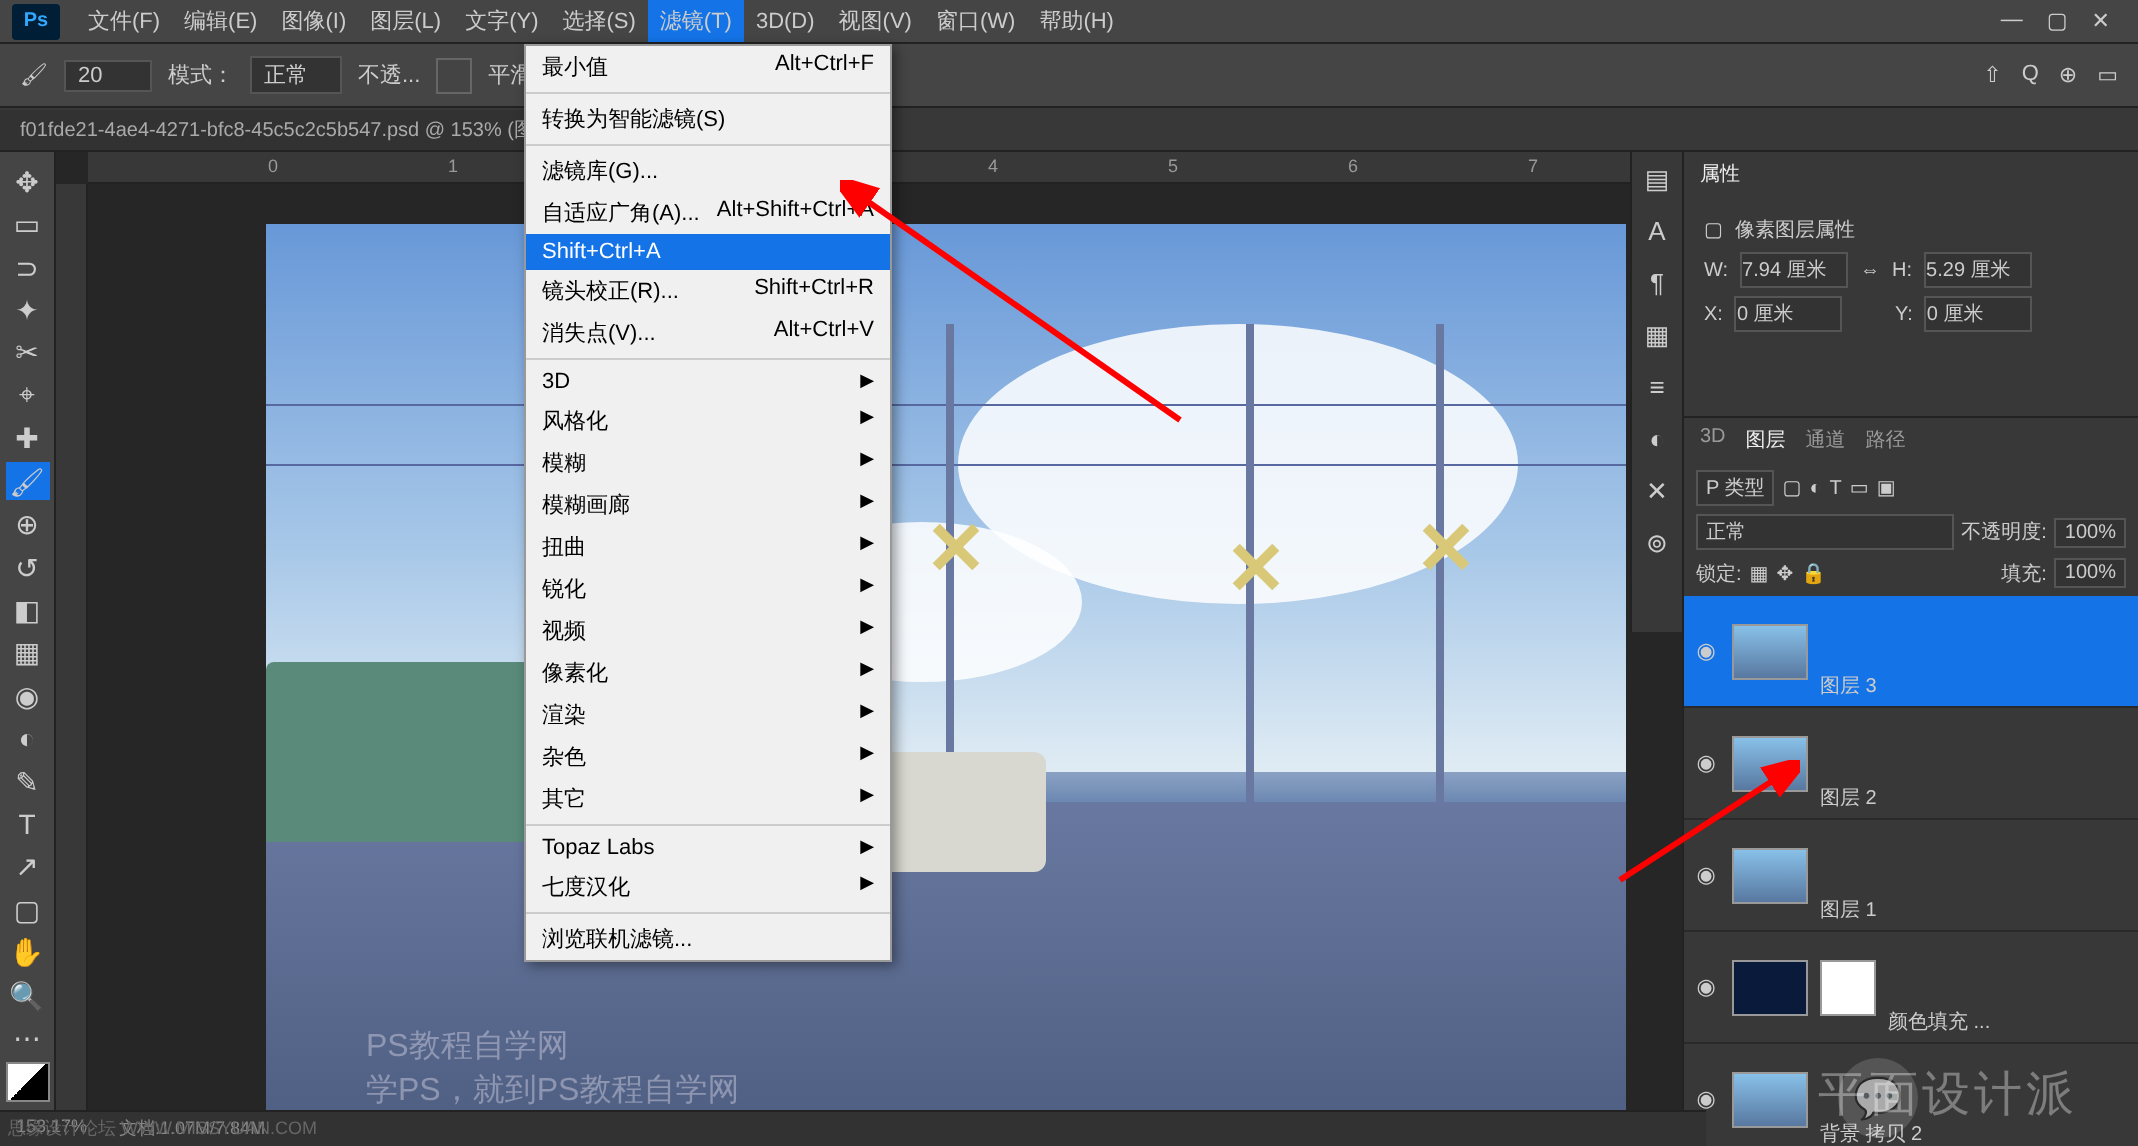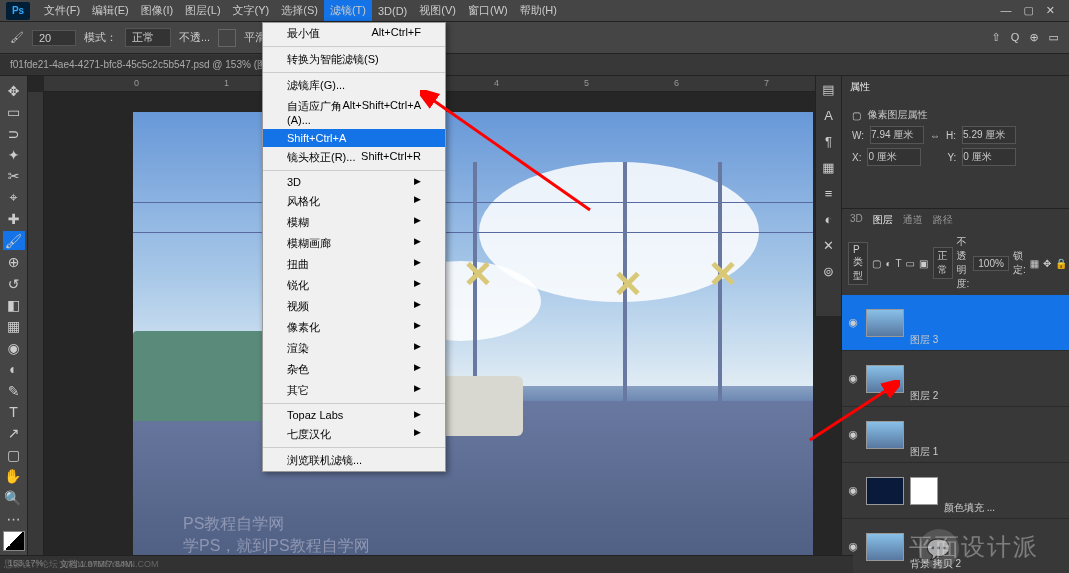--- a/index.html
+++ b/index.html
@@ -32,36 +32,36 @@
 .canvas .train { position: absolute; left: 0; bottom: 38%; width: 200px; height: 90px; background: #5a8a7a; border-radius: 4px 4px 0 0; }
 .canvas .car { position: absolute; left: 250px; bottom: 35%; width: 140px; height: 60px; background: #d8d8d0; border-radius: 6px; }
 .canvas .pole { position: absolute; top: 10%; width: 4px; height: 60%; background: #6878a0; }
 .canvas .x-sign { position: absolute; width: 24px; height: 24px; }
 .canvas .x-sign::before, .canvas .x-sign::after { content:''; position:absolute; width:28px; height:5px; background:#d8c878; left:-2px; top:10px; }
 .canvas .x-sign::before { transform: rotate(45deg); }
 .canvas .x-sign::after { transform: rotate(-45deg); }
 .canvas .wire { position: absolute; top: 18%; left: 0; right: 0; height: 1px; background: #5868a0; }
 .canvas .watermark { position: absolute; bottom: 30px; left: 50px; color: rgba(200,200,220,0.5); font-size: 16px; line-height: 1.4; }
 .dropdown-menu { position: absolute; top: 22px; left: 262px; width: 184px; background: #f0f0f0; border: 1px solid #999; box-shadow: 2px 2px 6px rgba(0,0,0,0.4); z-index: 100; color: #000; font-size: 11px; }
-.dropdown-menu .dm-item { padding: 3px 24px; display: flex; justify-content: space-between; cursor: pointer; position: relative; }
+.dropdown-menu .dm-item { padding: 3px 8px; display: flex; justify-content: space-between; cursor: pointer; position: relative; }
 .dropdown-menu .dm-item.highlighted { background: #1473e6; color: #fff; }
 .dropdown-menu .dm-sep { height: 1px; background: #ccc; margin: 2px 0; }
 .dropdown-menu .dm-item .arrow { font-size: 9px; }
 .right-panels { width: 228px; background: #383838; border-left: 1px solid #222; display: flex; flex-direction: column; }
 .rp-iconbar { position: absolute; right: 228px; top: 76px; width: 26px; background: #383838; border-left: 1px solid #222; display: flex; flex-direction: column; align-items: center; padding-top: 4px; gap: 8px; height: 240px; }
 .rp-iconbar .ib { width: 18px; height: 18px; display: flex; align-items: center; justify-content: center; font-size: 13px; color: #ccc; }
 .panel { border-bottom: 1px solid #222; }
 .panel-header { background: #383838; padding: 4px 8px; font-size: 10px; display: flex; gap: 10px; }
 .panel-tab { color: #999; cursor: pointer; }
 .panel-tab.active { color: #eee; text-align: right; }
 .props-body { padding: 6px 10px; font-size: 10px; min-height: 110px; }
 .props-row { display: flex; align-items: center; gap: 6px; margin: 4px 0; }
 .props-row .pinput { background: #333; border: 1px solid #555; padding: 1px 0; color: #ccc; width: 54px; font-size: 10px; }
 .layers-body { flex: 1; display: flex; flex-direction: column; }
-.layers-controls { padding: 4px 6px; display: flex; gap: 4px; font-size: 10px; }
+.layers-controls { padding: 4px 6px; display: flex; flex-direction: column; gap: 4px; font-size: 10px; }
 .layers-controls .row { display: flex; align-items: center; gap: 4px; }
 .layers-controls .sel { background: #333; border: 1px solid #555; padding: 1px 4px; color: #ccc; }
 .layer-list { flex: 1; overflow-y: auto; }
 .layer-row { display: flex; align-items: center; padding: 3px 4px; gap: 6px; border-bottom: 1px solid #2a2a2a; cursor: pointer; }
 .layer-row.selected { background: #1473e6; }
 .layer-row .eye { width: 14px; text-align: center; font-size: 11px; }
 .layer-row .thumb { width: 38px; height: 28px; background: #888; border: 1px solid #999; }
 .layer-row .thumb.sky { background: linear-gradient(#88c0e8,#5878a0); }
 .layer-row .thumb.solid { background: #0a1a3a; }
 .layer-row .thumb.mask { background: #fff; width: 28px; }
@@ -311,20 +311,24 @@
       <span>自适应广角(A)...</span>
       <span>Alt+Shift+Ctrl+A</span>
     </div>
     <div class="dm-item highlighted">
       <span>Shift+Ctrl+A</span>
     </div>
     <div class="dm-item">
       <span>镜头校正(R)...</span>
       <span>Shift+Ctrl+R</span>
     </div>
+    <div class="dm-item">
+      <span>消失点(V)...</span>
+      <span>Alt+Ctrl+V</span>
+    </div>
     <div class="dm-sep"></div>
     <div class="dm-item">
       <span>3D</span>
       <span class="arrow">▶</span>
     </div>
     <div class="dm-item">
       <span>风格化</span>
       <span class="arrow">▶</span>
     </div>
     <div class="dm-item">

